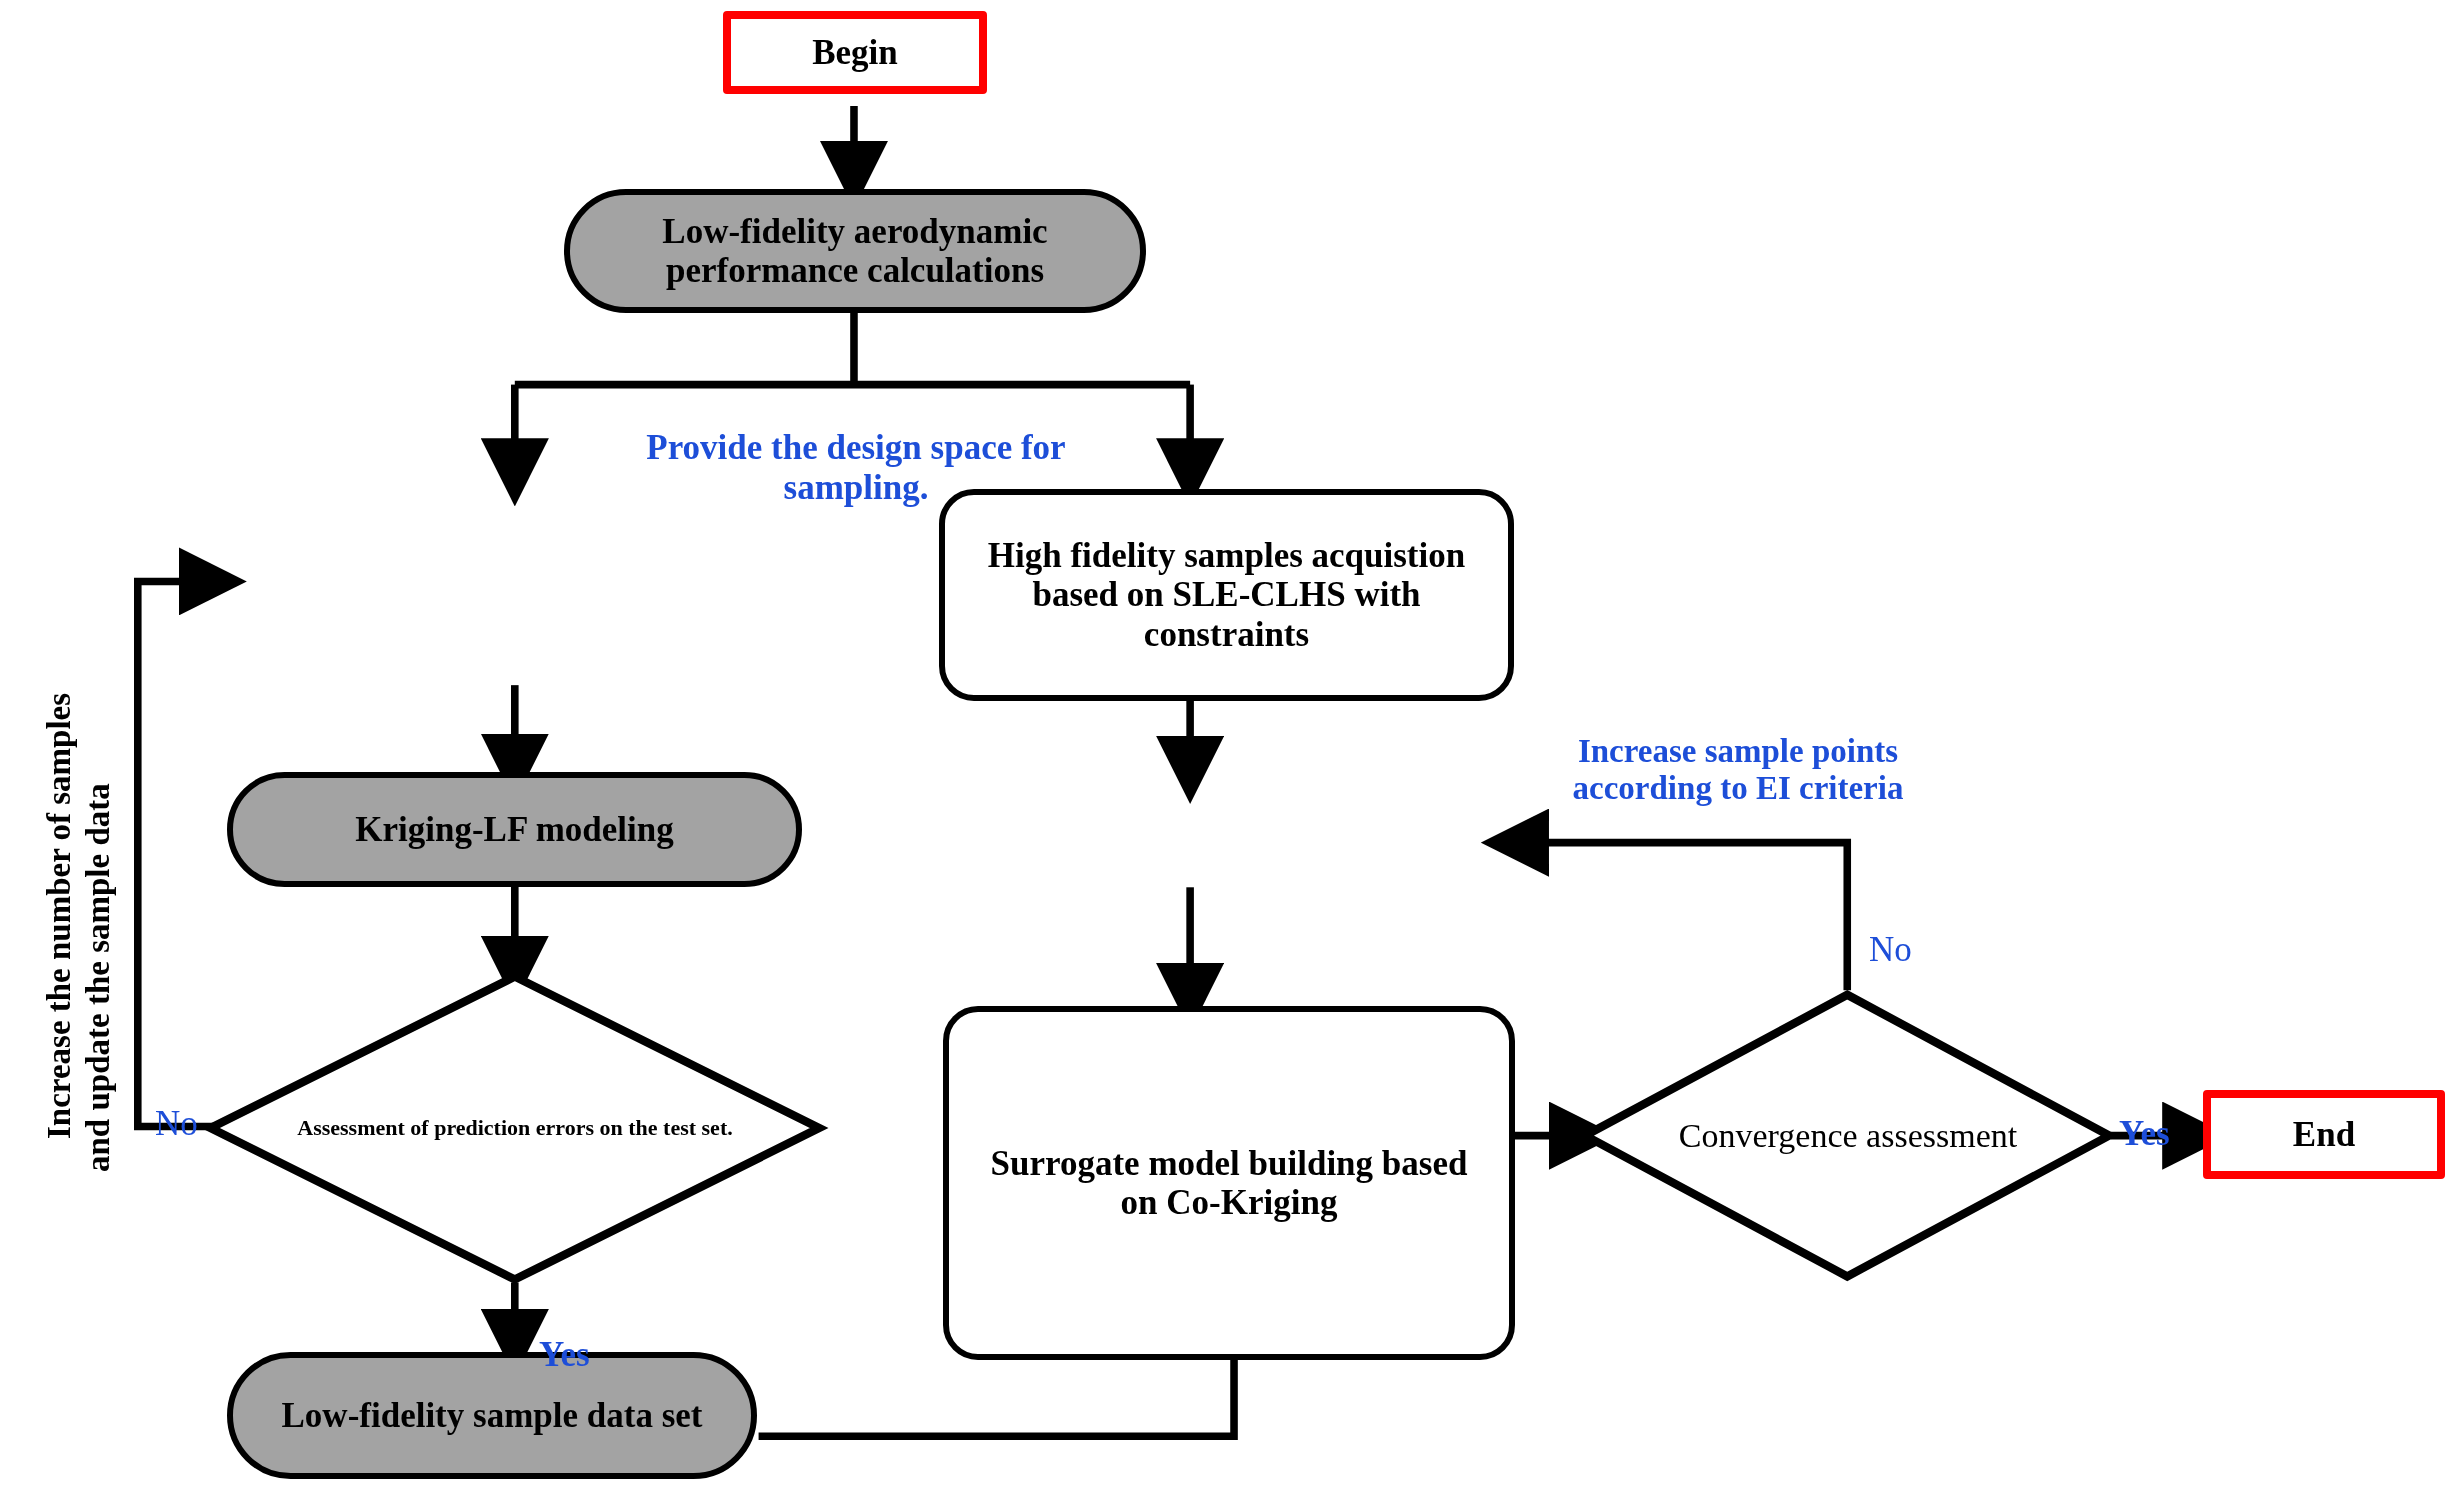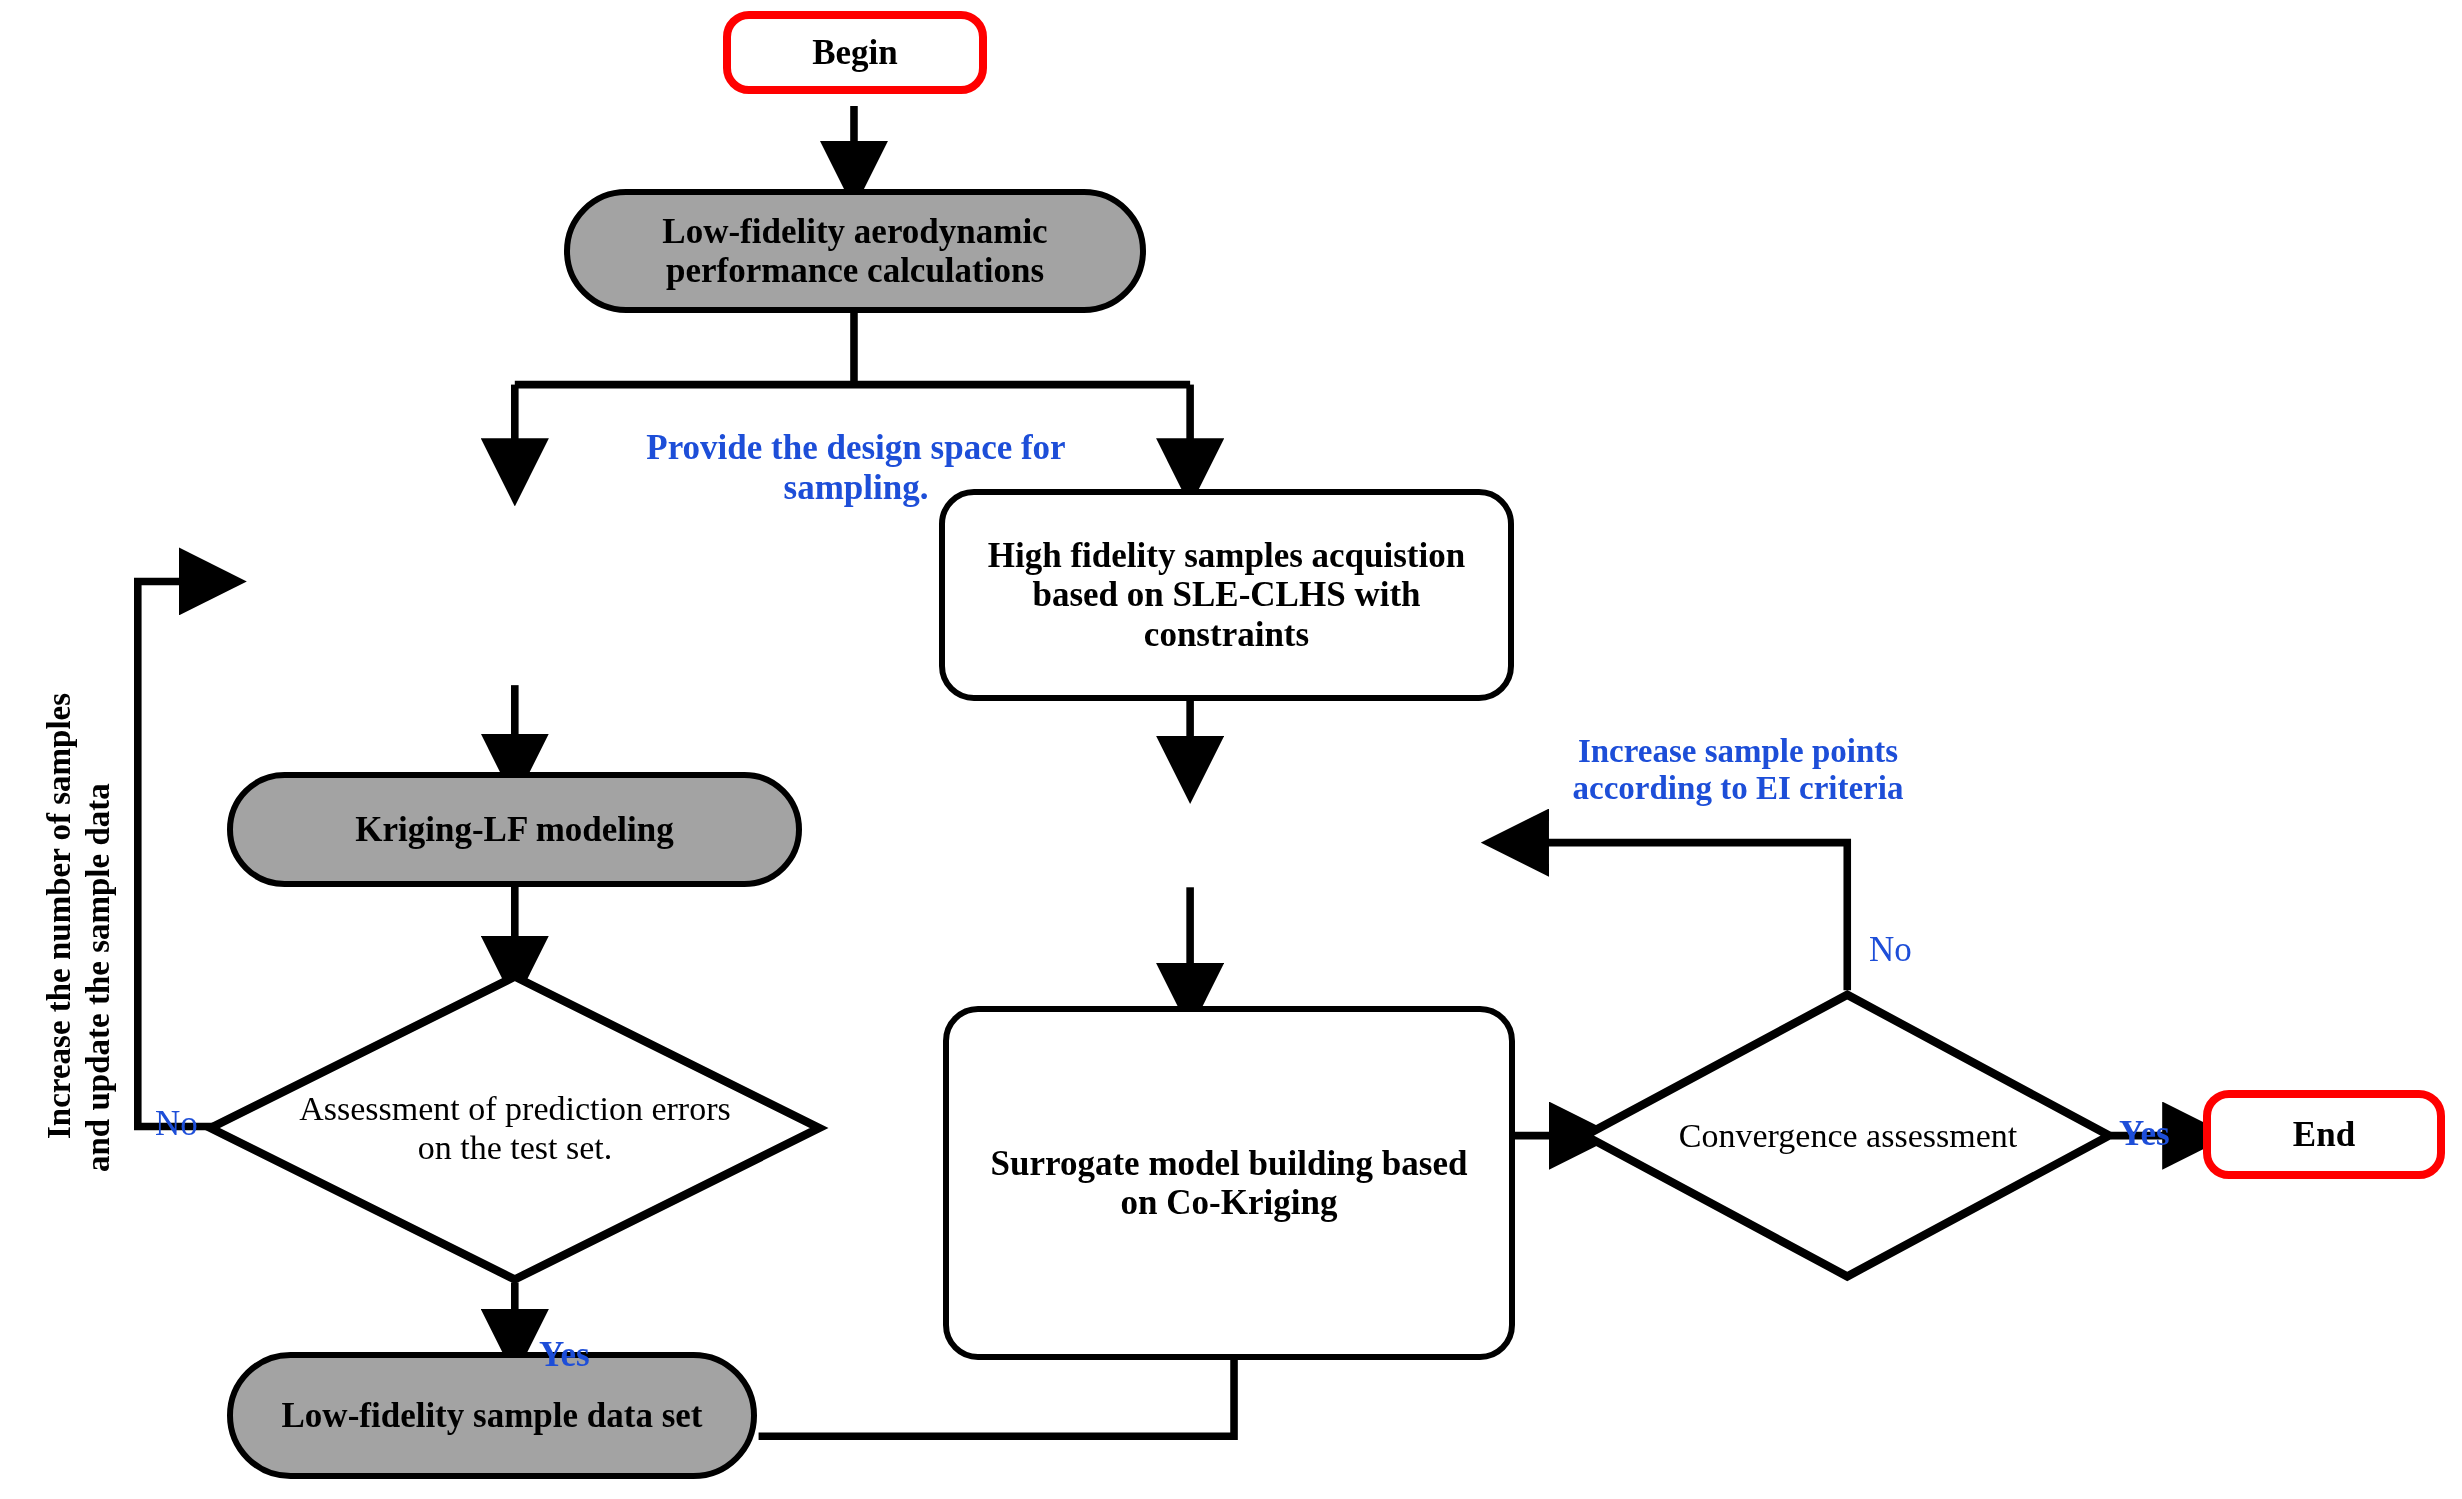--- a/index.html
+++ b/index.html
@@ -27,21 +27,21 @@
     border-radius:35px;
     background:#ffffff;
   }
   .stadium{
     border:6.8px solid #000000;
     border-radius:756px;
     background:#a3a3a3;
   }
   .terminator{
     border:8.3px solid #ff0000;
-    border-radius:26px;
+    border-radius:4px;
     background:#ffffff;
   }
   .diamondbox{
     position:absolute;
     z-index:3;
     display:flex;align-items:center;justify-content:center;
     text-align:center;
     font-weight:normal;
     color:#000000;
     line-height:1.16;
@@ -139,21 +139,21 @@
   </div>
 
   <div class="node stadium" style="left:227px;top:1352px;width:530px;height:127px;font-size:35px;padding:0 42px;">
     <span>Low-fidelity sample data set</span>
   </div>
 
   <div class="node terminator" style="left:2203px;top:1090px;width:242px;height:89px;font-size:35px;">
     <span>End</span>
   </div>
 
-  <div class="diamondbox" style="left:279px;top:1041px;width:472px;height:174px;font-size:34px;">
+  <div class="diamondbox" style="left:279px;top:1041px;width:472px;height:174px;font-size:22px;font-weight:bold;">
     <span>Assessment of prediction errors on the test set.</span>
   </div>
 
   <div class="diamondbox" style="left:1651px;top:1060px;width:394px;height:151px;font-size:34px;">
     <span>Convergence assessment</span>
   </div>
 
   <div class="edgelabel lbl-bold" style="left:591px;top:388px;width:530px;font-size:35px;text-align:center;">
     <span>Provide the design space for sampling.</span>
   </div>

